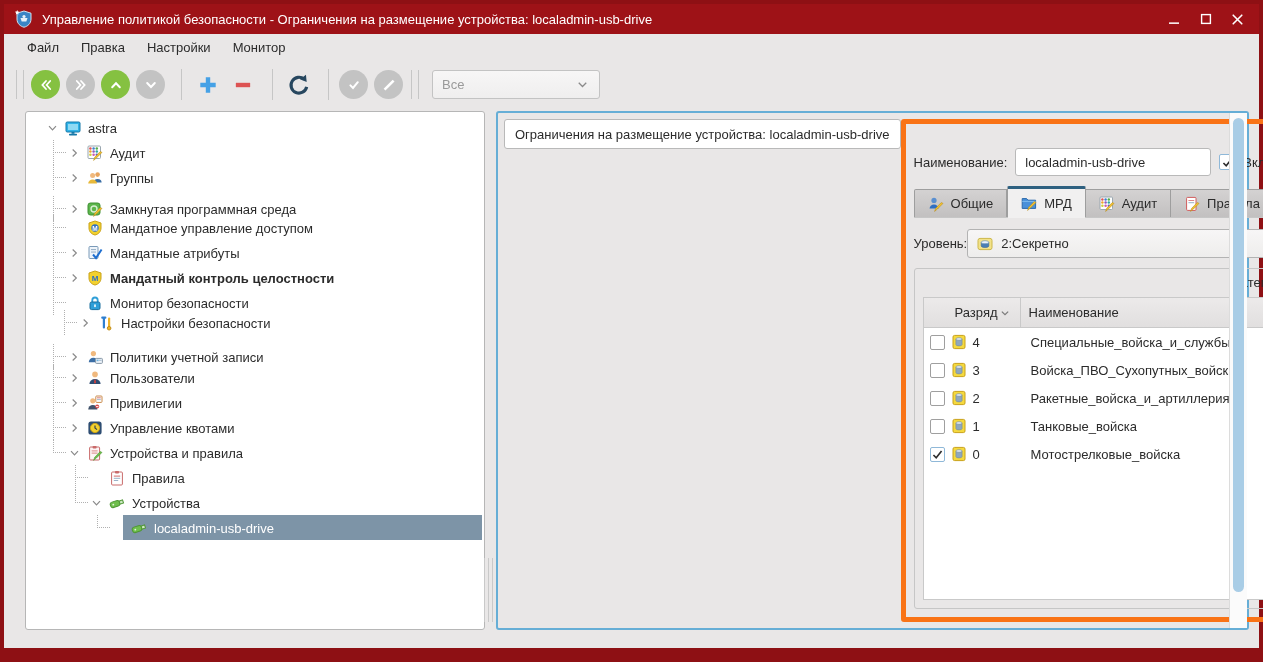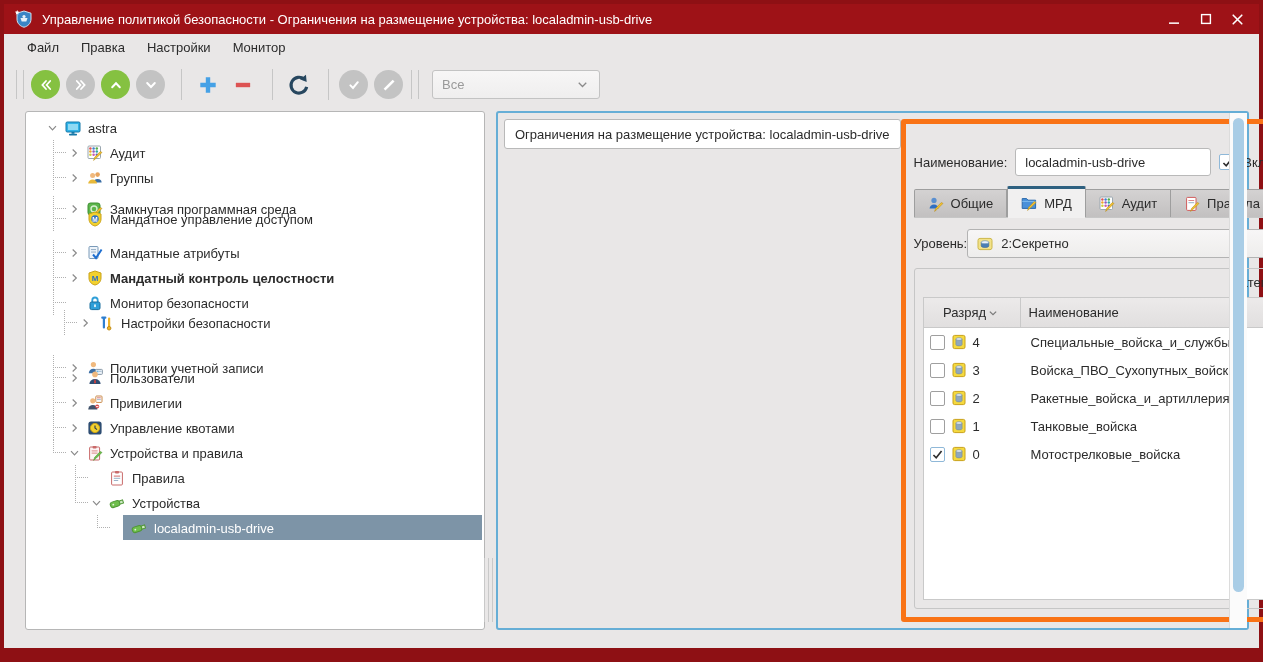--- a/index.html
+++ b/index.html
@@ -71,21 +71,21 @@
   .combobox{flex:1;height:29px;border:1px solid #b3b3b3;border-radius:3px;
     background:linear-gradient(#f7f6f6,#eeedec);display:flex;align-items:center;gap:8px;padding:0 9px;}
   .combobox .chev{margin-left:auto;}
 
   .groupbox{flex:1;border:1px solid #c6c6c6;border-radius:3px;margin-top:10px;
     padding:3px 8px 8px;display:flex;flex-direction:column;min-height:0;}
   .gb-title{text-align:right;padding:3px 0 7px;flex:0 0 auto;}
   .table{flex:1;background:#fff;border:1px solid #c9c9c9;display:flex;flex-direction:column;min-height:0;position:relative;}
   .thead{display:flex;height:30px;border-bottom:1px solid #c9c9c9;background:linear-gradient(#eceaea,#e1dfdf);flex:0 0 auto;}
   .th{display:flex;align-items:center;padding:0 8px;}
-  .th.c1{width:97px;border-right:1px solid #c9c9c9;justify-content:center;}
+  .th.c1{width:97px;border-right:1px solid #c9c9c9;justify-content:flex-end;}
   .tbody{flex:1;overflow:hidden;position:relative;}
   .trow{display:flex;height:28px;align-items:center;}
   .td1{width:98px;display:flex;align-items:center;gap:6px;padding-left:6px;flex:0 0 auto;}
   .cb{width:15px;height:15px;border:1px solid #9f9f9f;border-radius:2px;background:#fff;
     display:flex;align-items:center;justify-content:center;}
   .cb.checked{border-color:#8fb8d8;}
   .td2{padding-left:9px;white-space:nowrap;}
   .table .grip-v{right:1px;bottom:1px;}
 
   
@@ -295,21 +295,21 @@
           </span>
           <span class="tree-ico" style="left: 60px;">
             <svg viewBox="0 0 16 16" width="16" height="16">
               <rect x="1" y="2" width="12" height="12" rx="2.4" fill="#5cb54c" stroke="#3c8f30"></rect>
               <circle cx="7" cy="8" r="3" fill="none" stroke="#d8eed2" stroke-width="1.4"></circle>
               <path d="M15 7.4 L9.4 13 L6.6 15.4 L7.8 12.2 L13.2 6.6 Z" fill="#f3c231" stroke="#b98f1f" stroke-width="0.6"></path>
             </svg>
           </span>
           <span class="tree-label" style="left: 83px;">Замкнутая программная среда</span>
         </div>
-        <div class="tree-row" style="top: 94px;">
+        <div class="tree-row" style="top: 103px;">
           <div class="vguide" style="left: 26px; top: 0px; height: 25px;"></div>
           <div class="hguide" style="left: 26px; width: 13px; top: 12px;"></div>
           <span class="tree-ico" style="left: 60px;">
             <svg viewBox="0 0 16 16" width="16" height="16">
               <path d="M8 1 L14 3 V8 C14 12 11 14.4 8 15 C5 14.4 2 12 2 8 V3 Z" fill="#f2d12e" stroke="#c9a21a"></path>
               <circle cx="8" cy="8" r="3.7" fill="#2f6fc2"></circle>
               <text x="8" y="10.5" font-size="6.5" font-weight="bold" fill="#fff" text-anchor="middle" font-family="sans-serif">M</text>
             </svg>
           </span>
           <span class="tree-label" style="left: 83px;">Мандатное управление доступом</span>
@@ -371,21 +371,21 @@
           <span class="tree-ico" style="left: 60px;">
             <svg viewBox="0 0 16 16" width="16" height="16">
               <rect x="3.2" y="1.6" width="5.2" height="2.2" rx="1" fill="#2f7fd0"></rect>
               <rect x="4.8" y="2.4" width="2.2" height="11" rx="1" fill="#2f7fd0"></rect>
               <rect x="10" y="2.6" width="2.2" height="9.4" rx="1" fill="#f0b429"></rect>
               <circle cx="11.1" cy="13.2" r="1.8" fill="#f0b429" stroke="#c28e18"></circle>
             </svg>
           </span>
           <span class="tree-label" style="left: 83px;">Настройки безопасности</span>
         </div>
-        <div class="tree-row" style="top: 243px; text-align: right;">
+        <div class="tree-row" style="top: 232px; text-align: right;">
           <div class="vguide" style="left: 26px; top: 0px; height: 25px;"></div>
           <div class="hguide" style="left: 26px; width: 13px; top: 12px;"></div>
           <span class="tree-chev" style="left: 42px;">
             <svg viewBox="0 0 12 12" width="11" height="11">
               <path d="M4 2.2 L8 6 L4 9.8" stroke="#8a8a8a" stroke-width="1.3" fill="none"></path>
             </svg>
           </span>
           <span class="tree-ico" style="left: 60px;">
             <svg viewBox="0 0 16 16" width="16" height="16">
               <circle cx="6.4" cy="4.6" r="2.6" fill="#f0b97e"></circle>

